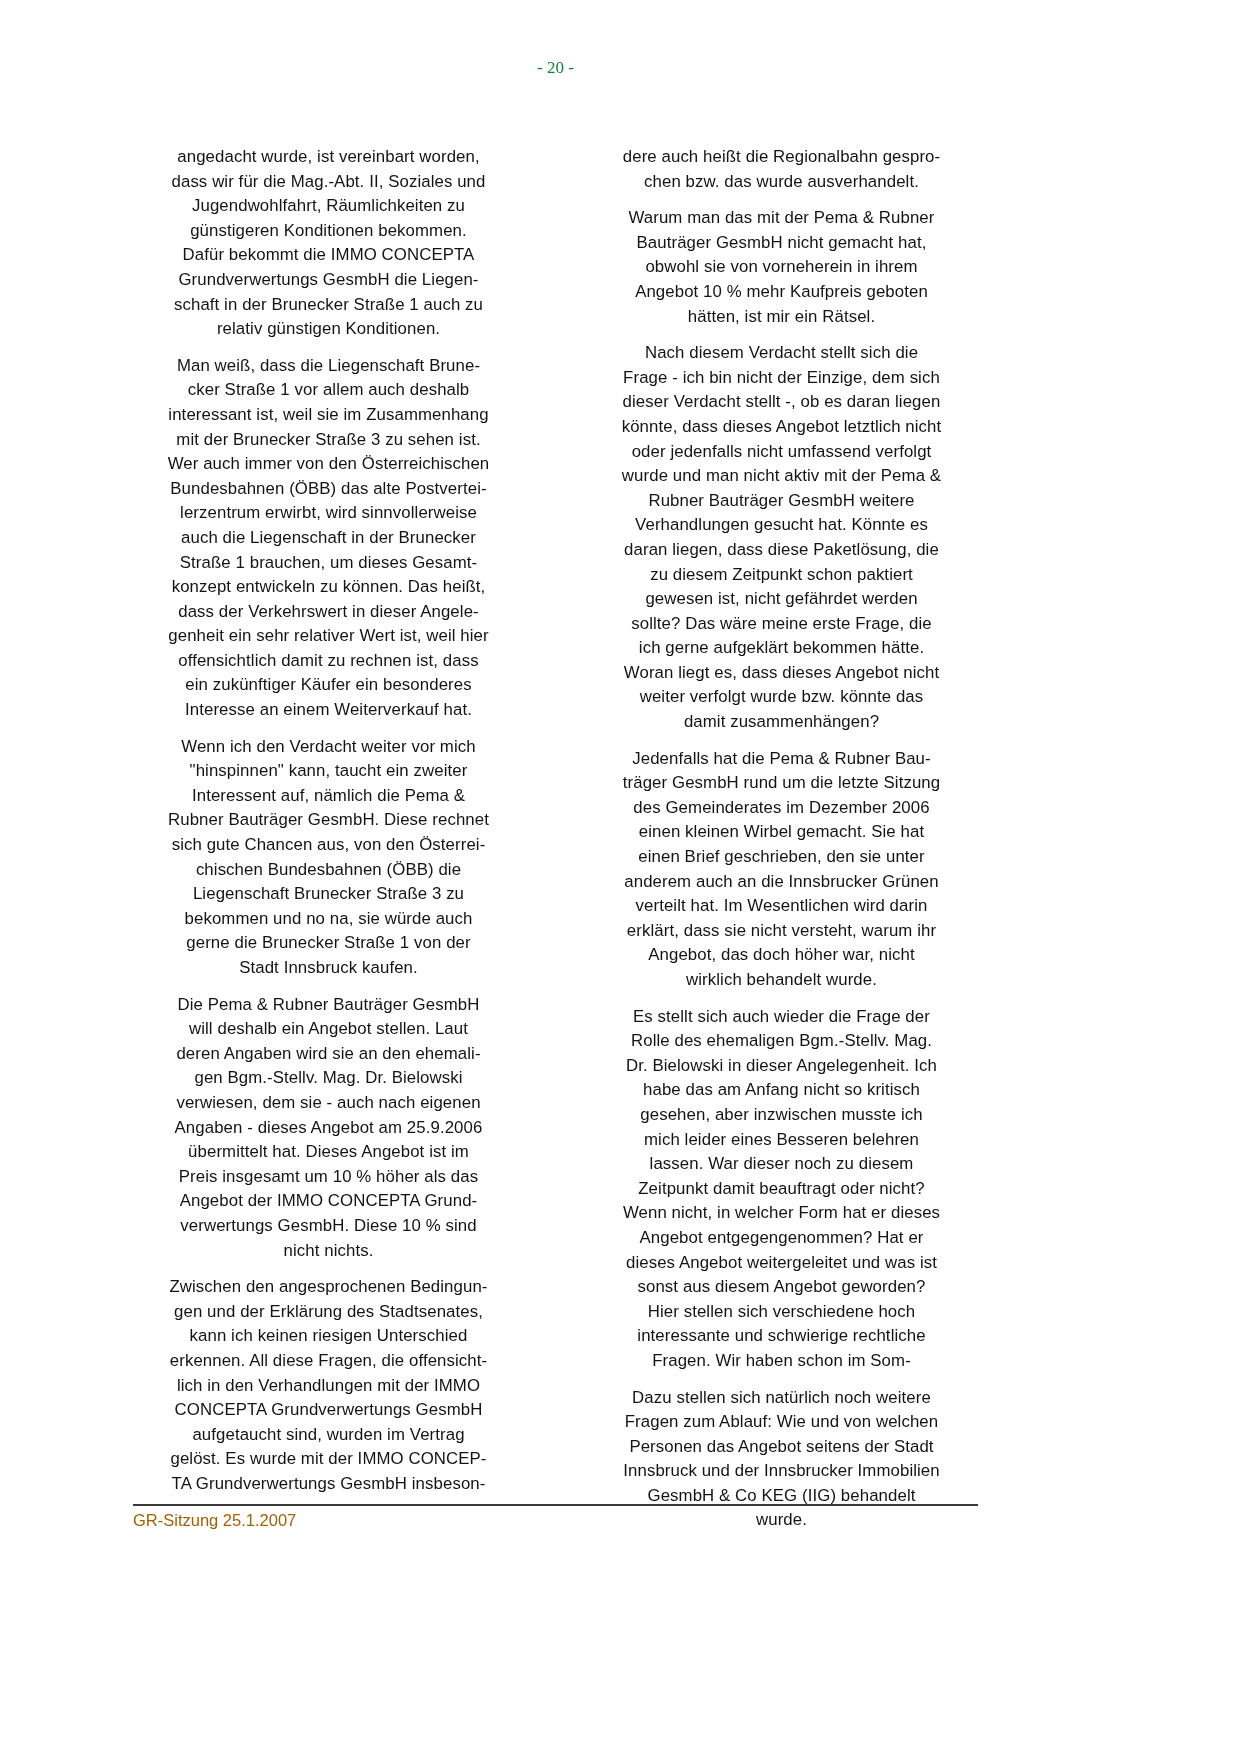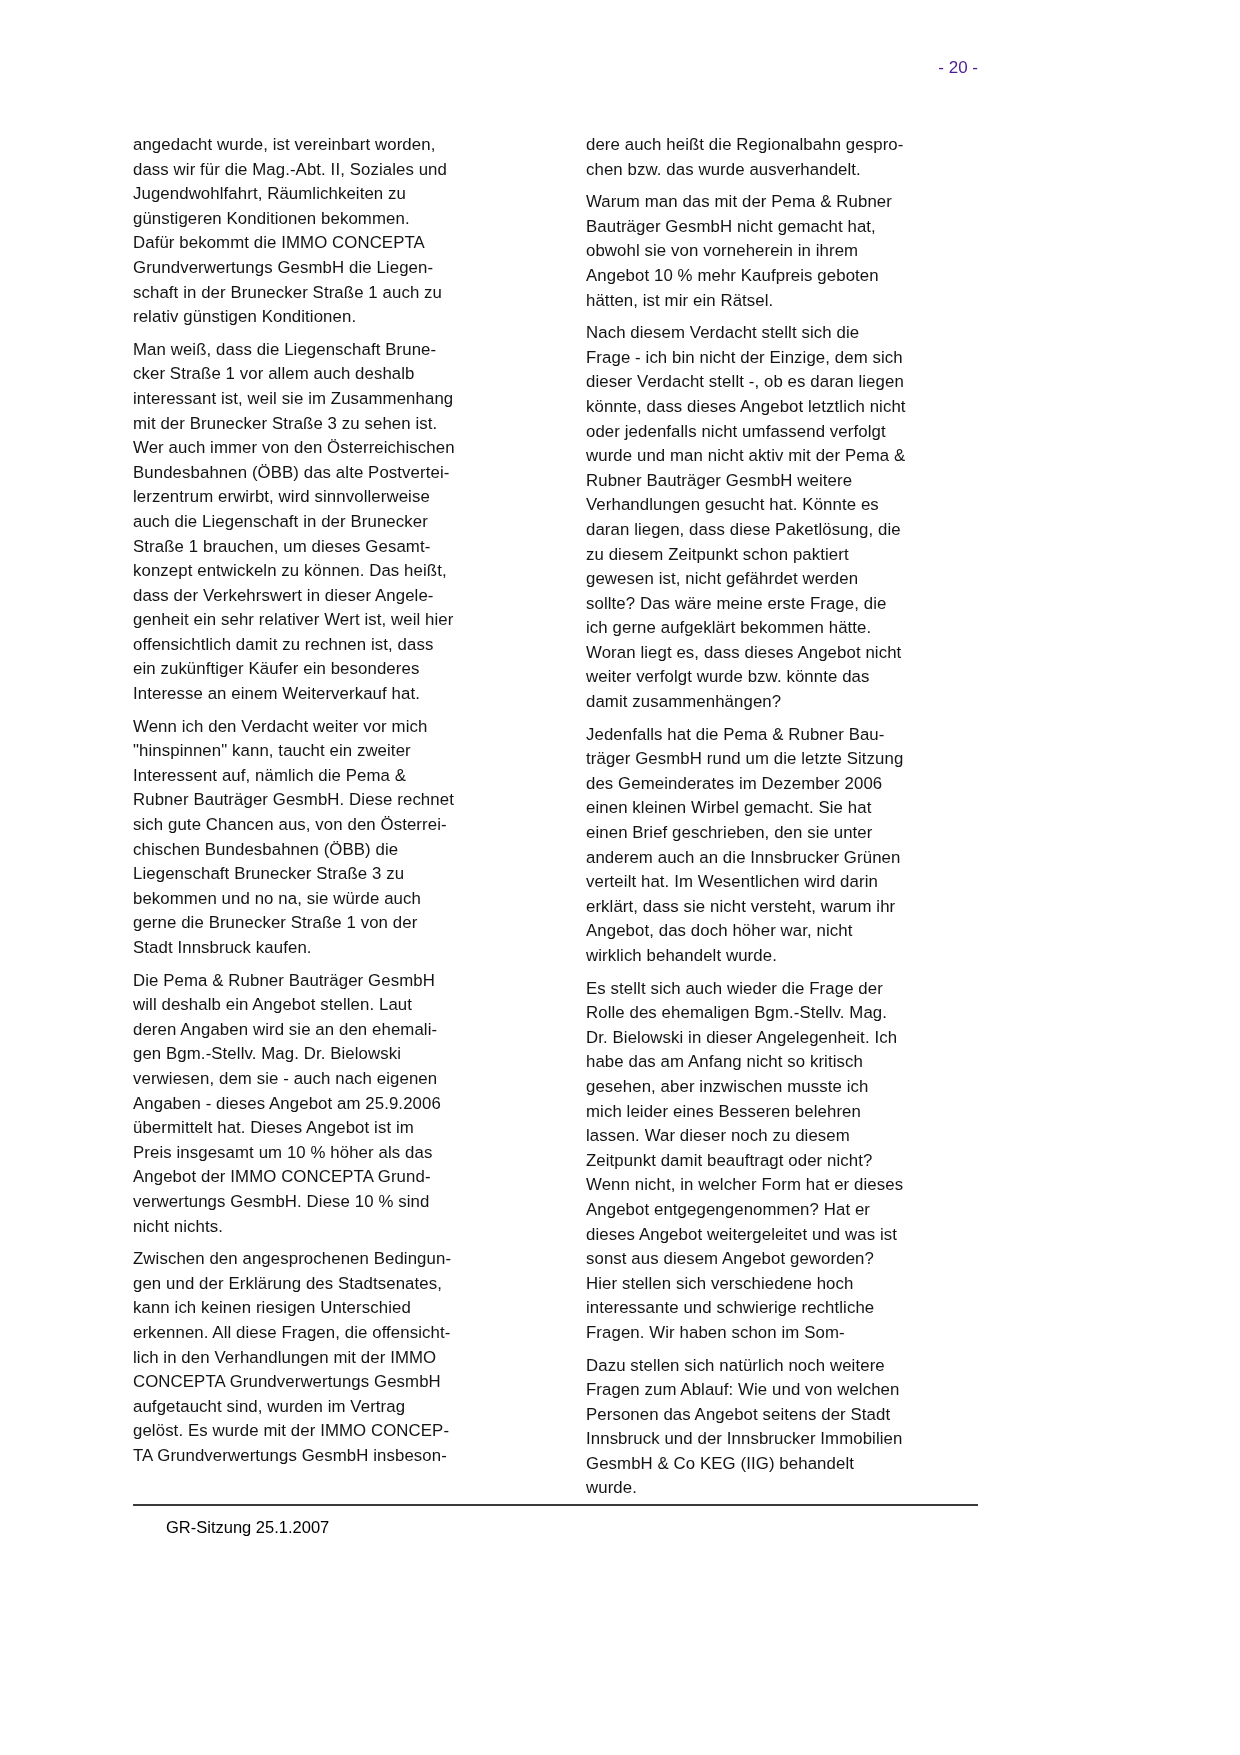--- a/index.html
+++ b/index.html
@@ -14,66 +14,67 @@
     background: #ffffff;
     color: #141414;
     font-family: "Liberation Sans", "DejaVu Sans", sans-serif;
     overflow: hidden;
   }
   .page-number {
     position: absolute;
     top: 58px;
     left: 133px;
     width: 845px;
-    text-align: right;
+    text-align: center;
     font-size: 17px;
     line-height: 20px;
-    color: #4c1d95;
+    color: #15803d;
+    font-family: Liberation Serif, serif;
   }
   .columns {
     position: absolute;
     top: 133px;
     left: 133px;
     width: 845px;
     display: flex;
     gap: 62px;
   }
   .column {
     width: 391px;
     flex: 0 0 391px;
     font-size: 16.8px;
     line-height: 24.6px;
     letter-spacing: 0.1px;
   }
   .para {
-    margin: 0 0 8px 0;
+    margin: 12px 0 8px 0;
     white-space: pre;
     overflow: visible;
+    text-align: center;
   }
   .para:last-child {
     margin-bottom: 0;
   }
   .footer {
     position: absolute;
     left: 133px;
     top: 1504px;
     width: 845px;
   }
   .footer-rule {
     border: 0;
     border-top: 2px solid #3a3a3a;
     margin: 0;
     width: 100%;
   }
   .footer-text {
     font-size: 16.5px;
     line-height: 22px;
-    padding-top: 10px;
-    color: #000000;
-    margin-left: 33px;
+    padding-top: 3px;
+    color: #a16207;
   }
 </style>
 </head>
 <body>
 
 <div class="page">
 
   <div class="page-number">- 20 -</div>
 
   <div class="columns">

